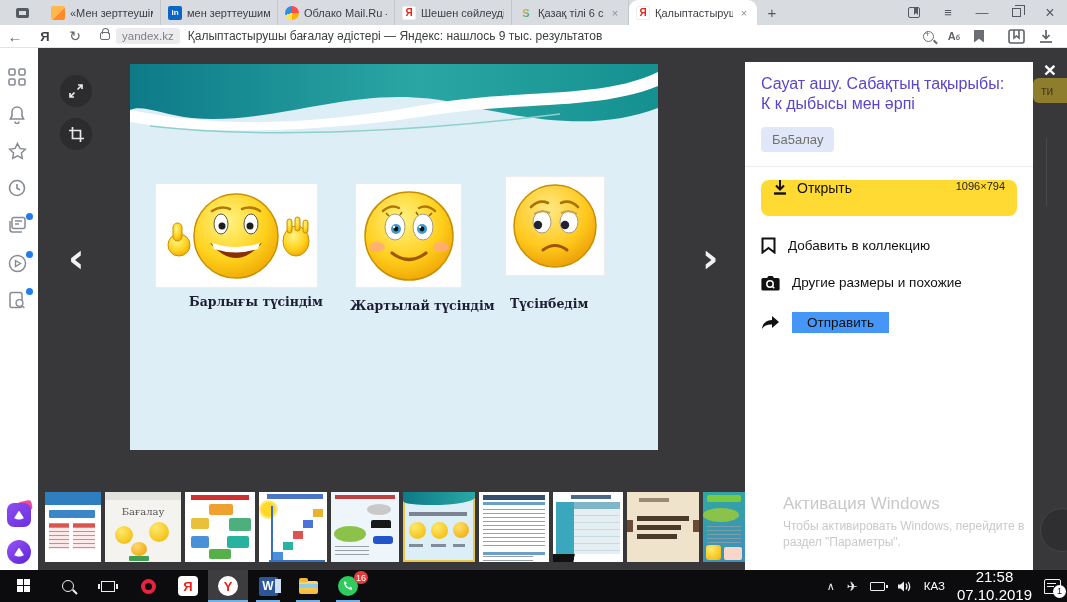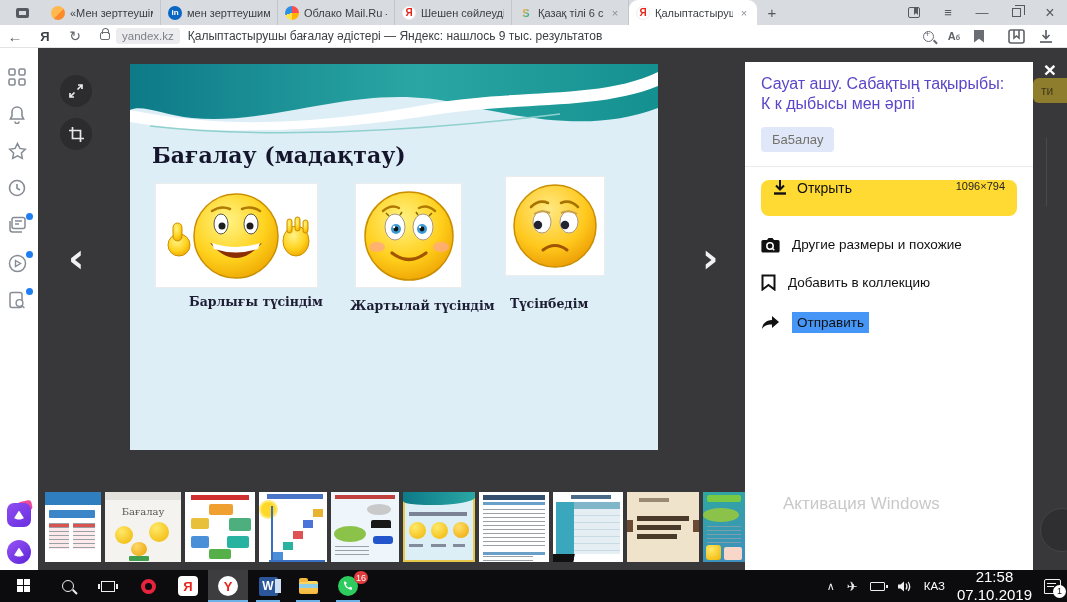--- a/index.html
+++ b/index.html
@@ -11,21 +11,21 @@
   }
   
   .tabbar { position:absolute; top:0; left:0; width:1067px; height:25px;
     background:#d8dbe0; display:flex; align-items:flex-end; }
   .tabs-overview { width:44px; height:25px; display:flex; align-items:center; justify-content:center; }
   .tabs-overview .sq { width:13px; height:10px; border:3px solid #555a61; border-radius:2px; }
   .tab { height:25px; width:117px; display:flex; align-items:center; gap:5px; padding:0 7px;
     font-size:11px; color:#3b3f45; border-right:1px solid #c3c6cb; cursor:default; }
   .tab .tlabel { white-space:nowrap; overflow:hidden; flex:1; }
   .tab.active { background:#fff; width:128px; border-right:none; border-radius:9px 9px 0 0; }
-  .fav { width:14px; height:14px; border-radius:7px; flex:0 0 auto; display:flex;
+  .fav { width:14px; height:14px; border-radius:2px; flex:0 0 auto; display:flex;
     align-items:center; justify-content:center; font-size:9px; font-weight:bold; color:#fff; }
   .fav-orange { background:linear-gradient(135deg,#ffb84d 0 55%,#ff8a2a 55%); }
   .fav-li { background:#0a66c2; font-size:8px; }
   .fav-cloud { background:conic-gradient(#ff4d4d 0 25%, #ffb300 25% 50%, #ffe24d 50% 70%, #2f8fe0 70% 100%); border-radius:50%; }
   .fav-ya { background:#fff; color:#e8231a; border:1px solid #eee; font-size:10px; }
   .fav-s { background:#fff; color:transparent; background-image:linear-gradient(120deg,#e85151,#f0a830,#35b3a0,#3f7fd9);
     -webkit-background-clip:text; background-clip:text; font-size:11px; }
   .tab-close { color:#8a8f98; font-size:11px; width:12px; text-align:center; }
   .newtab { width:30px; text-align:center; font-size:15px; color:#55595f; align-self:center; }
   .wctrls { margin-left:auto; display:flex; align-self:center; align-items:center; }
@@ -80,21 +80,21 @@
   .p-desc { margin-top:7px; font-size:13px; color:#222; line-height:1.3; }
   .p-chip { display:inline-block; margin-top:12px; background:#dfe7f8; color:#73716a; font-size:13px;
     padding:5px 11px; border-radius:4px; }
   .p-div { margin:14px -16px 0; border-top:1px solid #ececec; }
   .open-btn { margin-top:13px; height:36px; background:#ffda33; border-radius:8px; display:flex;
     align-items:flex-start; padding:0 12px; gap:10px; }
   .open-btn .olabel { font-size:14px; color:#111; }
   .open-btn .osize { margin-left:auto; font-size:11px; color:#222; }
   .arow { display:flex; align-items:center; gap:12px; margin-top:21px; }
   .arow .alabel { font-size:13.5px; color:#111; }
-  .share-hl { background:#4596f7; color:#fff; padding:3px 5px; }
+  .share-hl { background:#4596f7; color:#fff; padding:3px 15px; }
   .watermark { position:absolute; left:38px; top:432px; color:#c9c9c9; }
   .watermark .w1 { font-size:17px; }
   .watermark .w2 { font-size:12px; margin-top:4px; line-height:1.35; }
   
   .rstrip { position:absolute; left:1033px; top:48px; width:34px; height:522px; background:#38383a; }
   .vclose { position:absolute; left:1038px; top:58px; color:#fff; font-size:21px; font-weight:bold; width:24px; text-align:center; }
   .dimfrag { position:absolute; left:1033px; top:78px; width:34px; height:25px; background:#8f7d2e;
     border-radius:6px 0 0 6px; color:#40391c; font-size:12px; display:flex; align-items:center; padding-left:8px; }
   .dimline { position:absolute; left:1046px; top:138px; width:1px; height:68px; background:#4a4a4c; }
   .dimcirc { position:absolute; left:1040px; top:508px; width:44px; height:44px; border-radius:50%; background:#2f2f31; border:1px solid #454547; color:#8a8a8c; font-size:12px; display:flex; align-items:center; padding-left:8px; }
@@ -306,21 +306,20 @@
           <stop offset="0" stop-color="#0d7a88"></stop>
             <stop offset="0.55" stop-color="#2aa7a4"></stop>
             <stop offset="1" stop-color="#149090"></stop>
         </linearGradient>
       </defs>
       <rect width="528" height="76" fill="#ddeef6"></rect>
       <path d="M0,0 H528 V44 C470,66 408,58 330,40 C230,16 150,62 62,54 C34,51 12,40 0,46 Z" fill="url(#tg)"></path>
       <path d="M0,46 C90,64 180,62 300,40 C390,24 470,36 528,8 L528,22 C470,46 390,38 310,50 C200,68 80,72 0,58 Z" fill="#ffffff"></path>
       <path d="M20,62 C140,76 300,66 430,50" stroke="#8fd0cd" stroke-width="1.5" fill="none"></path>
     </svg>
-    <div class="slide-title">Бағалау (мадақтау)</div>
 
     <div class="embox" style="left:25px; top:119px; width:163px; height:105px;">
       <svg width="155" height="98" viewBox="0 0 155 98">
         <defs>
             <radialGradient id="ey1" cx="40%" cy="32%" r="75%">
               <stop offset="0" stop-color="#fff385"></stop>
               <stop offset="0.6" stop-color="#ffd21e"></stop>
               <stop offset="1" stop-color="#eda400"></stop>
             </radialGradient>
           </defs>
@@ -489,44 +488,45 @@
   <div class="open-btn">
     <svg width="14" height="16" viewBox="0 0 14 16">
         <path d="M7 0v9M3 5.5L7 9.5 11 5.5" fill="none" stroke="#111" stroke-width="2"></path>
         <path d="M1 13.5h12" stroke="#111" stroke-width="2.4"></path>
       </svg>
     <span class="olabel">Открыть</span>
     <span class="osize">1096×794</span>
   </div>
 
   <div class="arow">
+    <svg width="15" height="17" viewBox="0 0 15 17">
+        <path d="M1.5 1.5h12v14l-6-4.5-6 4.5z" fill="none" stroke="#111" stroke-width="2"></path>
+      </svg>
+    <span class="alabel">Добавить в коллекцию</span>
+  </div>
+
+  <div class="arow">
     <svg width="19" height="16" viewBox="0 0 19 16">
       <path d="M2 3h4l1.5-2h4L13 3h4a1.6 1.6 0 011.6 1.6V14a1.6 1.6 0 01-1.6 1.6H2A1.6 1.6 0 01.4 14V4.6A1.6 1.6 0 012 3z" fill="#111"></path>
       <circle cx="9" cy="9" r="3.2" fill="none" stroke="#fff" stroke-width="1.5"></circle>
         <path d="M11.3 11.3l2 2" stroke="#fff" stroke-width="1.5"></path>
     </svg>
     <span class="alabel">Другие размеры и похожие</span>
   </div>
 
   <div class="arow">
-    <svg width="15" height="17" viewBox="0 0 15 17">
-        <path d="M1.5 1.5h12v14l-6-4.5-6 4.5z" fill="none" stroke="#111" stroke-width="2"></path>
-      </svg>
-    <span class="alabel">Добавить в коллекцию</span>
-  </div>
-
-  <div class="arow">
     <svg width="19" height="15" viewBox="0 0 19 15">
         <path d="M11 1l7 6-7 6V9.5C5 9.5 2.5 11.5 1 14 1.5 8.5 5 5.5 11 5V1z" fill="#111"></path>
       </svg>
     <span class="alabel share-hl">Отправить</span>
   </div>
 
   <div class="watermark">
     <div class="w1">Активация Windows</div>
+    <div class="w2"><span>Чтобы активировать Windows, перейдите в</span><br><span>раздел "Параметры".</span></div>
   </div>
 </div>
 
 <div class="rstrip"></div>
 <div class="dimfrag">
     <span>ти</span>
   </div>
 <div class="dimline"></div>
 <div class="dimcirc"></div>
 <div class="vclose">×</div>

